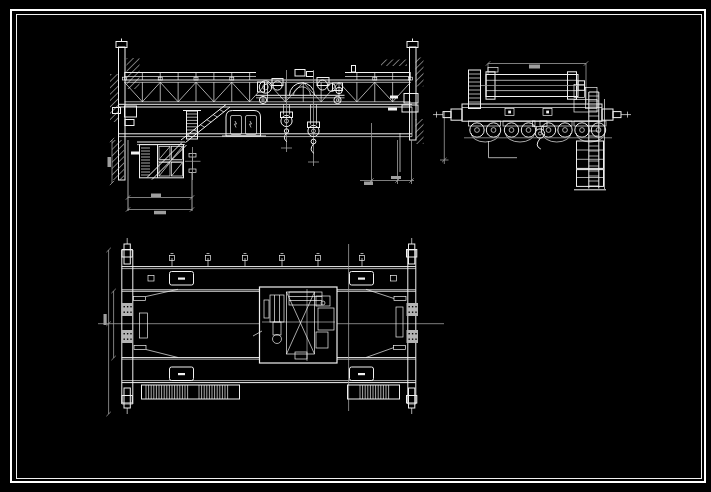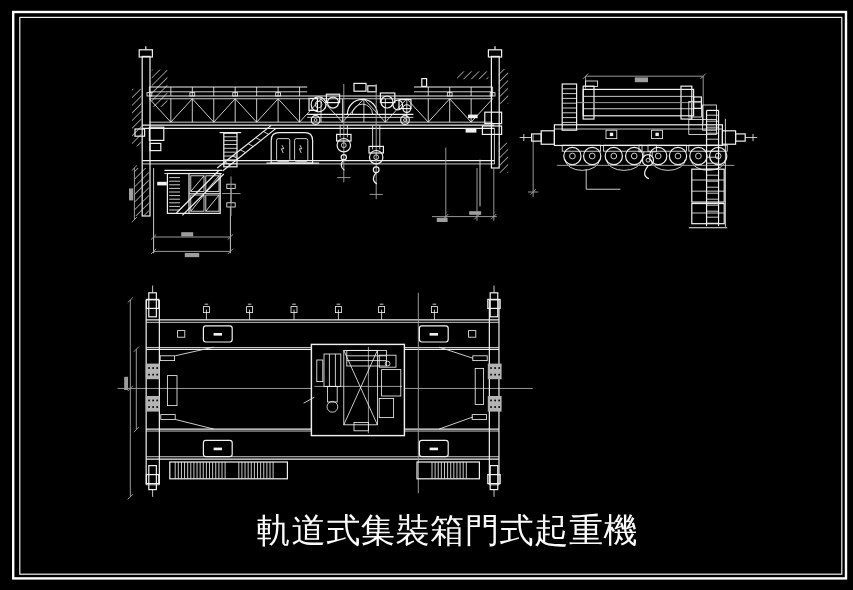--- a/index.html
+++ b/index.html
@@ -618,14 +618,13 @@
             <line x1="106.39999999999999" y1="252.2" x2="110.8" y2="247.8" class="d"></line>
             <line x1="106.39999999999999" y1="416.2" x2="110.8" y2="411.8" class="d"></line>
             <line x1="111.39999999999999" y1="293.2" x2="115.8" y2="288.8" class="d"></line>
             <line x1="111.39999999999999" y1="360.2" x2="115.8" y2="355.8" class="d"></line>
             <line x1="106.39999999999999" y1="325.9" x2="110.8" y2="321.5" class="d"></line>
           </g>
     </g>
   </g>
 </svg>
 
-<div class="title">軌道式集裝箱門式起重機</div>
 </div>
 
 </body></html>

